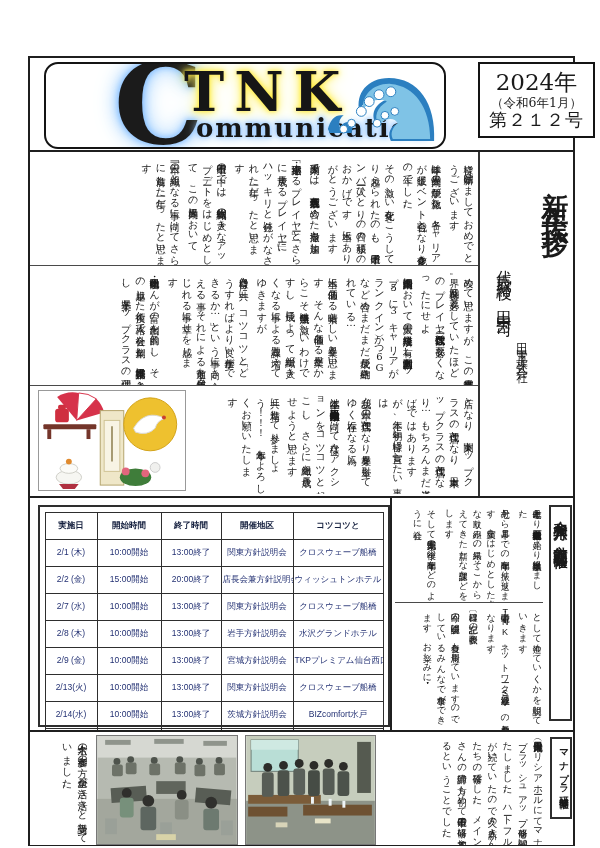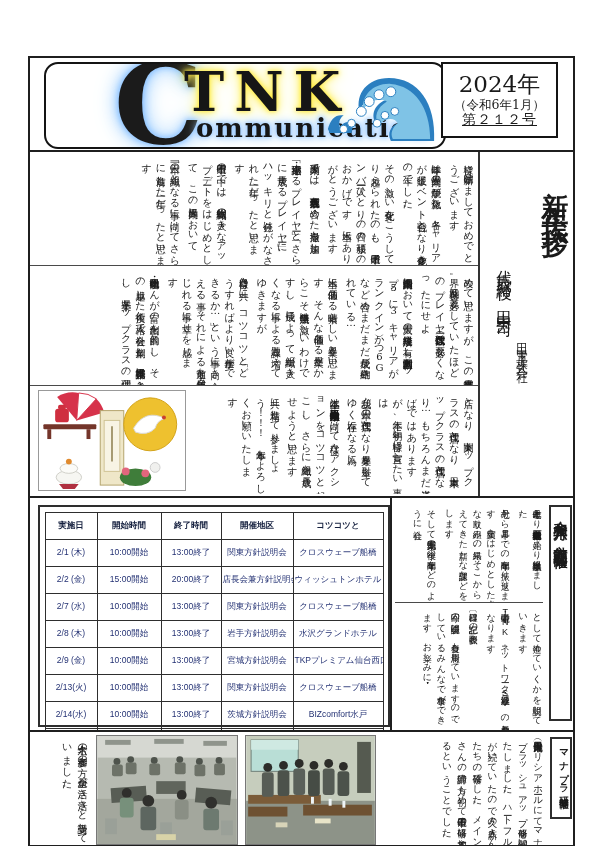--- a/index.html
+++ b/index.html
@@ -10,25 +10,25 @@
 
   
   .logo-box { position:absolute; left:44px; top:62px; width:402px; height:87px; border:2px solid #141414; border-radius:14px; background:#fff; overflow:hidden; }
   .logo-c { position:absolute; left:68px; top:-26px; font-size:112px; font-weight:700; color:#1b1b1b;
             text-shadow:0 0 5px #8cc2ff,0 0 10px #8cc2ff,0 0 18px #a8d4ff,0 0 26px #bfe0ff; }
   .logo-tnk { position:absolute; left:138px; top:-4px; font-size:54px; font-weight:700; letter-spacing:10px; color:#161616;
               text-shadow:0 0 4px #ffe93d,0 0 8px #fff04d,0 0 16px #fff27a; }
   .logo-comm { position:absolute; left:150px; top:49px; font-size:26px; font-weight:700; letter-spacing:2px; color:#161616;
                text-shadow:0 0 4px #8cc2ff,0 0 9px #9cc9ff,0 0 14px #bfe0ff; }
   .wave-wrap { position:absolute; right:4px; top:4px; width:118px; height:77px; }
-  .issue-box { position:absolute; left:441px; top:62px; width:117px; height:76px; border:2px solid #141414; background:#fff;
+  .issue-box { position:absolute; left:478px; top:62px; width:117px; height:76px; border:2px solid #141414; background:#fff;
                display:flex; flex-direction:column; justify-content:center; align-items:center; line-height:1.12; }
   .issue-year { font-size:23px; }
   .issue-era { font-size:12.5px; }
-  .issue-number { font-size:14px; letter-spacing:1px;text-decoration:underline; }
+  .issue-number { font-size:18px; letter-spacing:1px; }
 
   
   .vtext { writing-mode:vertical-rl; text-orientation:upright; overflow:hidden; }
   .vtext p { margin:0 4px 0 0; }
 
   
   .greeting { position:absolute; left:30px; top:150px; width:543px; height:346px; border-top:2px solid #1f1f1f; background:#fff; }
   .greet-title-col { position:absolute; right:0; top:0; width:95px; height:344px; border-left:2px solid #333; padding-top:14px; }
   .greet-title { font-size:27px; letter-spacing:13px; margin-top:4px; margin-left:8px; font-weight:600; }
   .greet-company { font-size:11.5px; letter-spacing:4px; margin-top:168px; }

